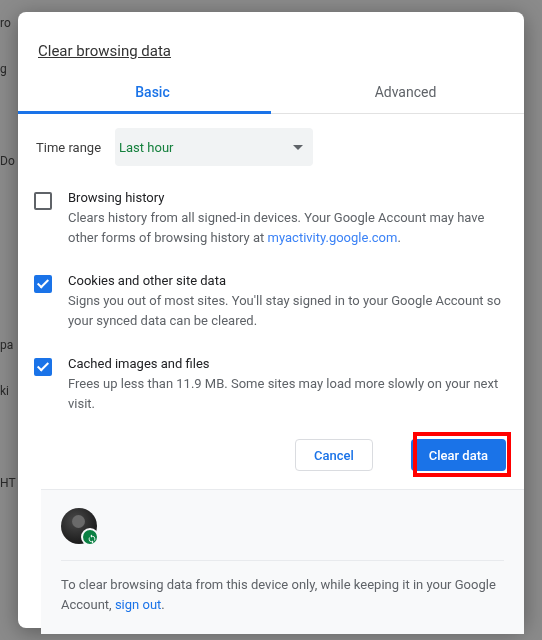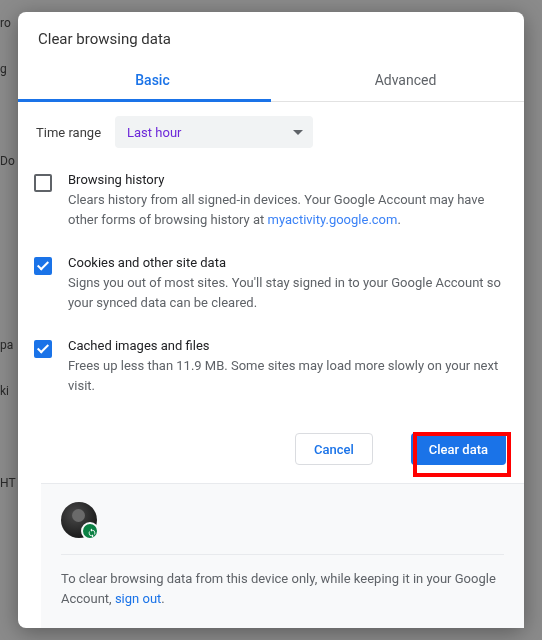--- a/index.html
+++ b/index.html
@@ -32,21 +32,22 @@
     width: 506px; height: 616px;
     background: #fff;
     border-radius: 8px;
     box-shadow: 0 4px 22px rgba(0,0,0,0.35);
     display: flex;
     flex-direction: column;
   }
   .title {
     font-size: 15px;
     color: #333;
-    padding: 18px 20px 12px 20px;
+    padding: 30px 20px 12px 20px;
+    text-decoration: underline;
   }
   .tabs {
     display: flex;
     border-bottom: 1px solid #e2e2e2;
   }
   .tab {
     flex: 1;
     text-align: center;
     padding: 12px 0 13px 16px;
     font-size: 14px;
@@ -67,28 +68,28 @@
   }
   .row-time {
     display: flex;
     align-items: center;
     gap: 14px;
     padding: 14px 20px 6px 18px;
   }
   .row-time-label { font-size: 13px; color: #3c3c3c; }
   .select {
     flex: 0 0 198px;
-    height: 32px;
+    height: 38px;
     background: #f1f3f4;
     border-radius: 4px;
     display: flex;
     align-items: center;
     justify-content: space-between;
-    padding: 0 10px 0 12px;
-    color: #6d28d9;
+    padding: 0 10px 0 4px;
+    color: #15803d;
     cursor: pointer;
   }
   .select .arrow {
     width: 0; height: 0;
     border-left: 5px solid transparent;
     border-right: 5px solid transparent;
     border-top: 5px solid #5f6368;
   }
   .options {
     padding: 18px 18px 0 16px;

